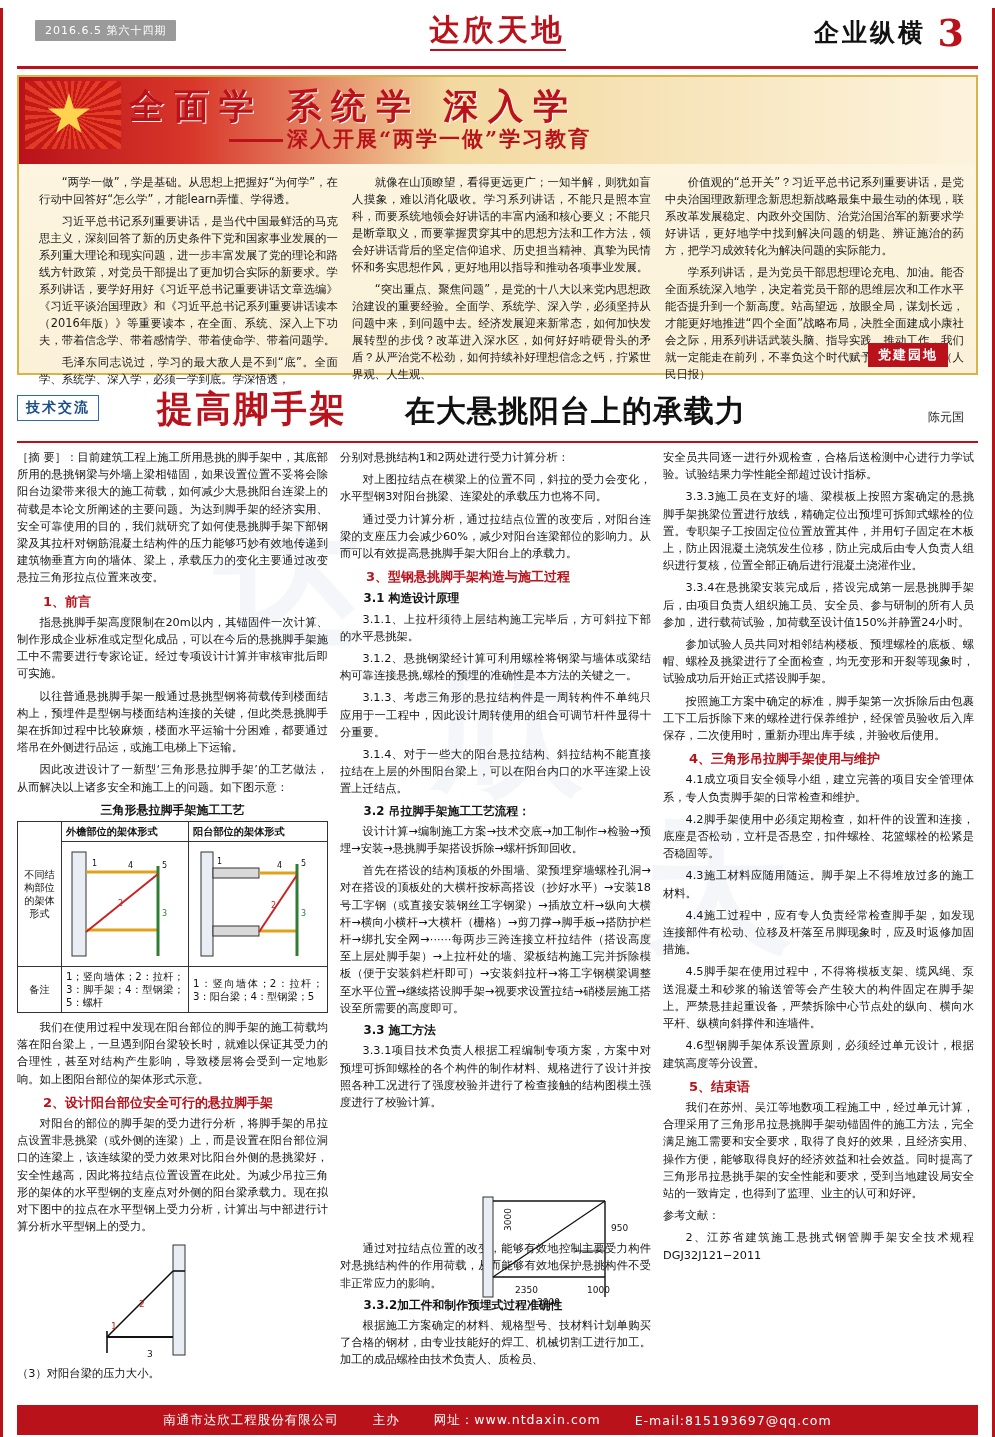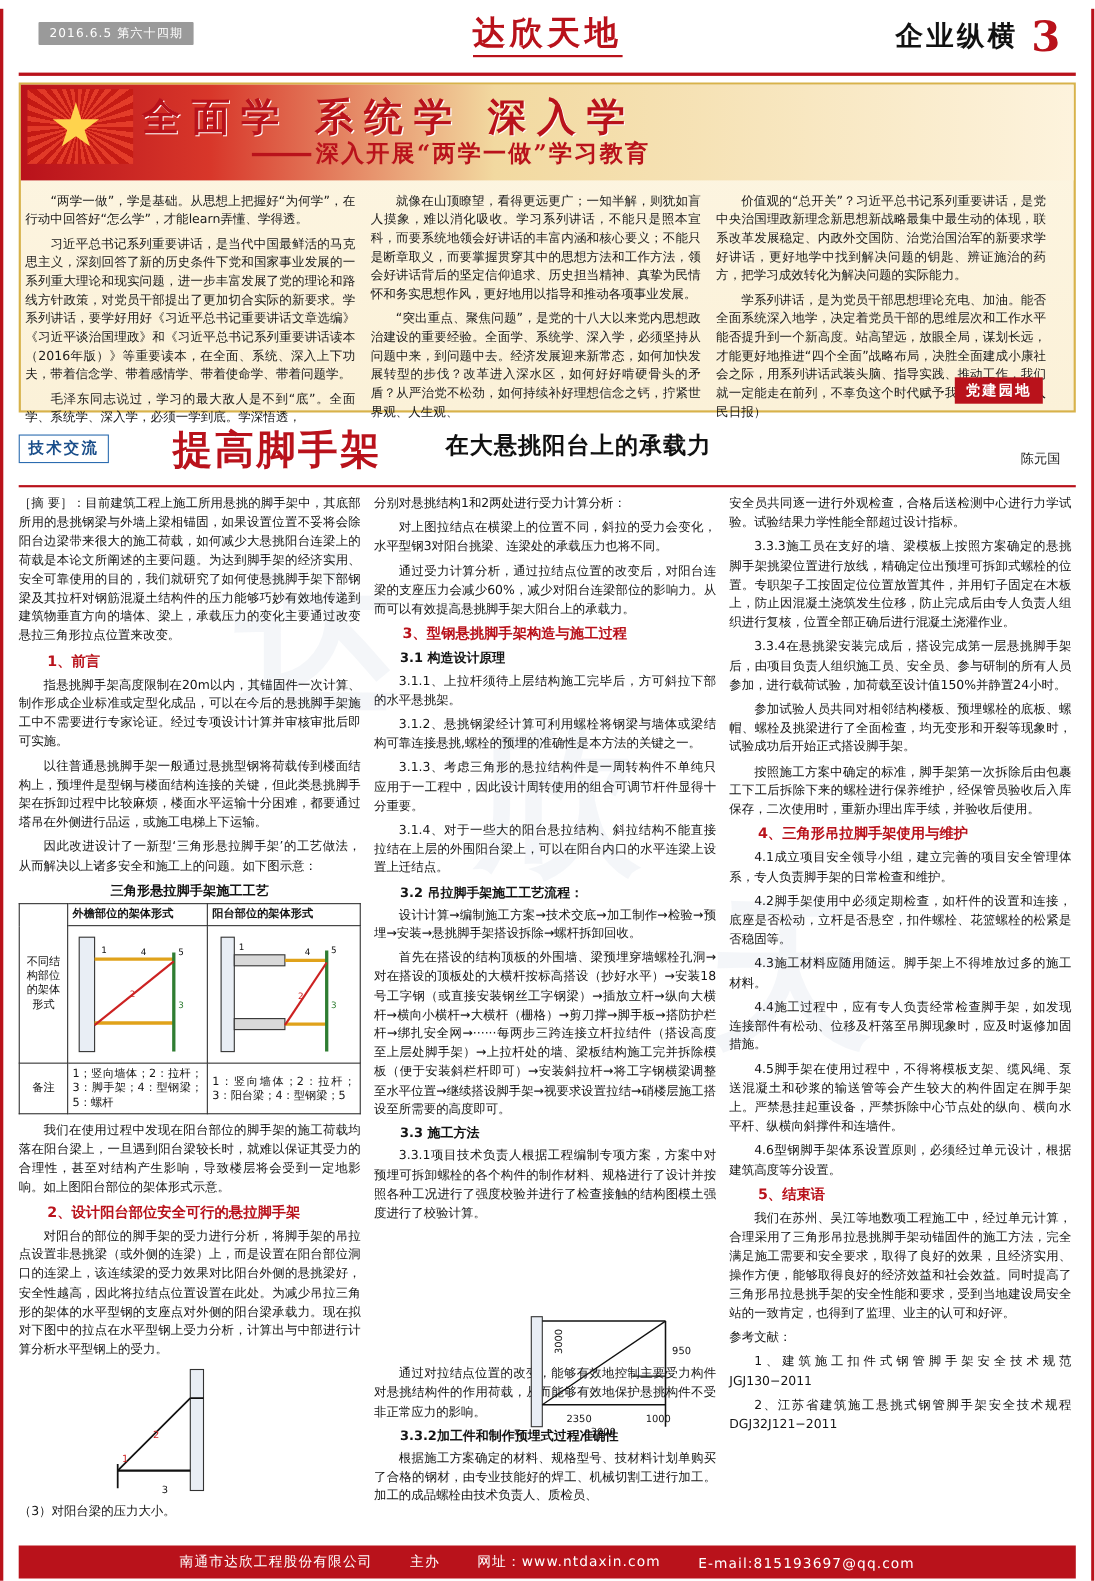--- a/index.html
+++ b/index.html
@@ -86,21 +86,21 @@
     display:flex;align-items:center;
   }
   .banner-dash{
     width:54px;height:0;border-top:3px solid #b9121b;margin-right:4px;margin-top:2px;
   }
   .banner-sub{
     font-size:21px;font-weight:bold;letter-spacing:2px;color:#b9121b;
     font-family:"DejaVu Serif","Liberation Serif",serif;
   }
   .top-cols{
-    display:flex;padding:10px 12px 6px 4px;gap:14px;
+    display:flex;padding:10px 12px 6px 20px;gap:14px;
   }
   .top-col{
     width:300px;font-size:11.4px;line-height:17px;color:#1a1a1a;
     text-align:justify;text-justify:inter-ideograph;
   }
   .top-col p{margin:0 0 5px 0;text-indent:2em;}
   .party-badge{
     position:absolute;right:28px;bottom:6px;
     background:#b9121b;color:#fff;font-size:13px;font-weight:bold;
     padding:3px 10px;letter-spacing:2px;
@@ -114,21 +114,21 @@
     border:1px solid #2b6cb0;color:#1a4e8a;font-size:14px;font-weight:bold;
     letter-spacing:2px;padding:3px 8px;background:#fff;text-align:right;
   }
   .art-title1{
     position:absolute;left:140px;top:2px;
     font-size:36px;font-weight:bold;color:#b9121b;letter-spacing:2px;
     font-family:"DejaVu Serif","Liberation Serif",serif;
   }
   .art-title2{
     position:absolute;left:388px;top:8px;
-    font-size:21px;font-weight:bold;color:#111;letter-spacing:1px;
+    font-size:30px;font-weight:bold;color:#111;letter-spacing:1px;
     font-family:"DejaVu Serif","Liberation Serif",serif;
   }
   .byline{
     position:absolute;right:14px;top:26px;font-size:12px;color:#222;
   }
   .rule{
     margin:2px 14px 0 14px;border-top:2px solid #b9121b;
   }
   
   .body-cols{
@@ -357,21 +357,20 @@
       <h3 class="red">4、三角形吊拉脚手架使用与维护</h3>
       <p>4.1成立项目安全领导小组，建立完善的项目安全管理体系，专人负责脚手架的日常检查和维护。</p>
       <p>4.2脚手架使用中必须定期检查，如杆件的设置和连接，底座是否松动，立杆是否悬空，扣件螺栓、花篮螺栓的松紧是否稳固等。</p>
       <p>4.3施工材料应随用随运。脚手架上不得堆放过多的施工材料。</p>
       <p>4.4施工过程中，应有专人负责经常检查脚手架，如发现连接部件有松动、位移及杆落至吊脚现象时，应及时返修加固措施。</p>
       <p>4.5脚手架在使用过程中，不得将模板支架、缆风绳、泵送混凝土和砂浆的输送管等会产生较大的构件固定在脚手架上。严禁悬挂起重设备，严禁拆除中心节点处的纵向、横向水平杆、纵横向斜撑件和连墙件。</p>
       <p>4.6型钢脚手架体系设置原则，必须经过单元设计，根据建筑高度等分设置。</p>
       <h3 class="red">5、结束语</h3>
       <p>我们在苏州、吴江等地数项工程施工中，经过单元计算，合理采用了三角形吊拉悬挑脚手架动锚固件的施工方法，完全满足施工需要和安全要求，取得了良好的效果，且经济实用、操作方便，能够取得良好的经济效益和社会效益。同时提高了三角形吊拉悬挑手架的安全性能和要求，受到当地建设局安全站的一致肯定，也得到了监理、业主的认可和好评。</p>
       <p class="noind">参考文献：</p>
-      <p>1、建筑施工扣件式钢管脚手架安全技术规范JGJ130−2011</p>
       <p>2、江苏省建筑施工悬挑式钢管脚手架安全技术规程DGJ32J121−2011</p>
     </div>
   </div>
 
   <div class="footer">
     <span>南通市达欣工程股份有限公司</span>
     <span>主办</span>
     <span>网址：www.ntdaxin.com</span>
     <span>E-mail:815193697@qq.com</span>
   </div>

